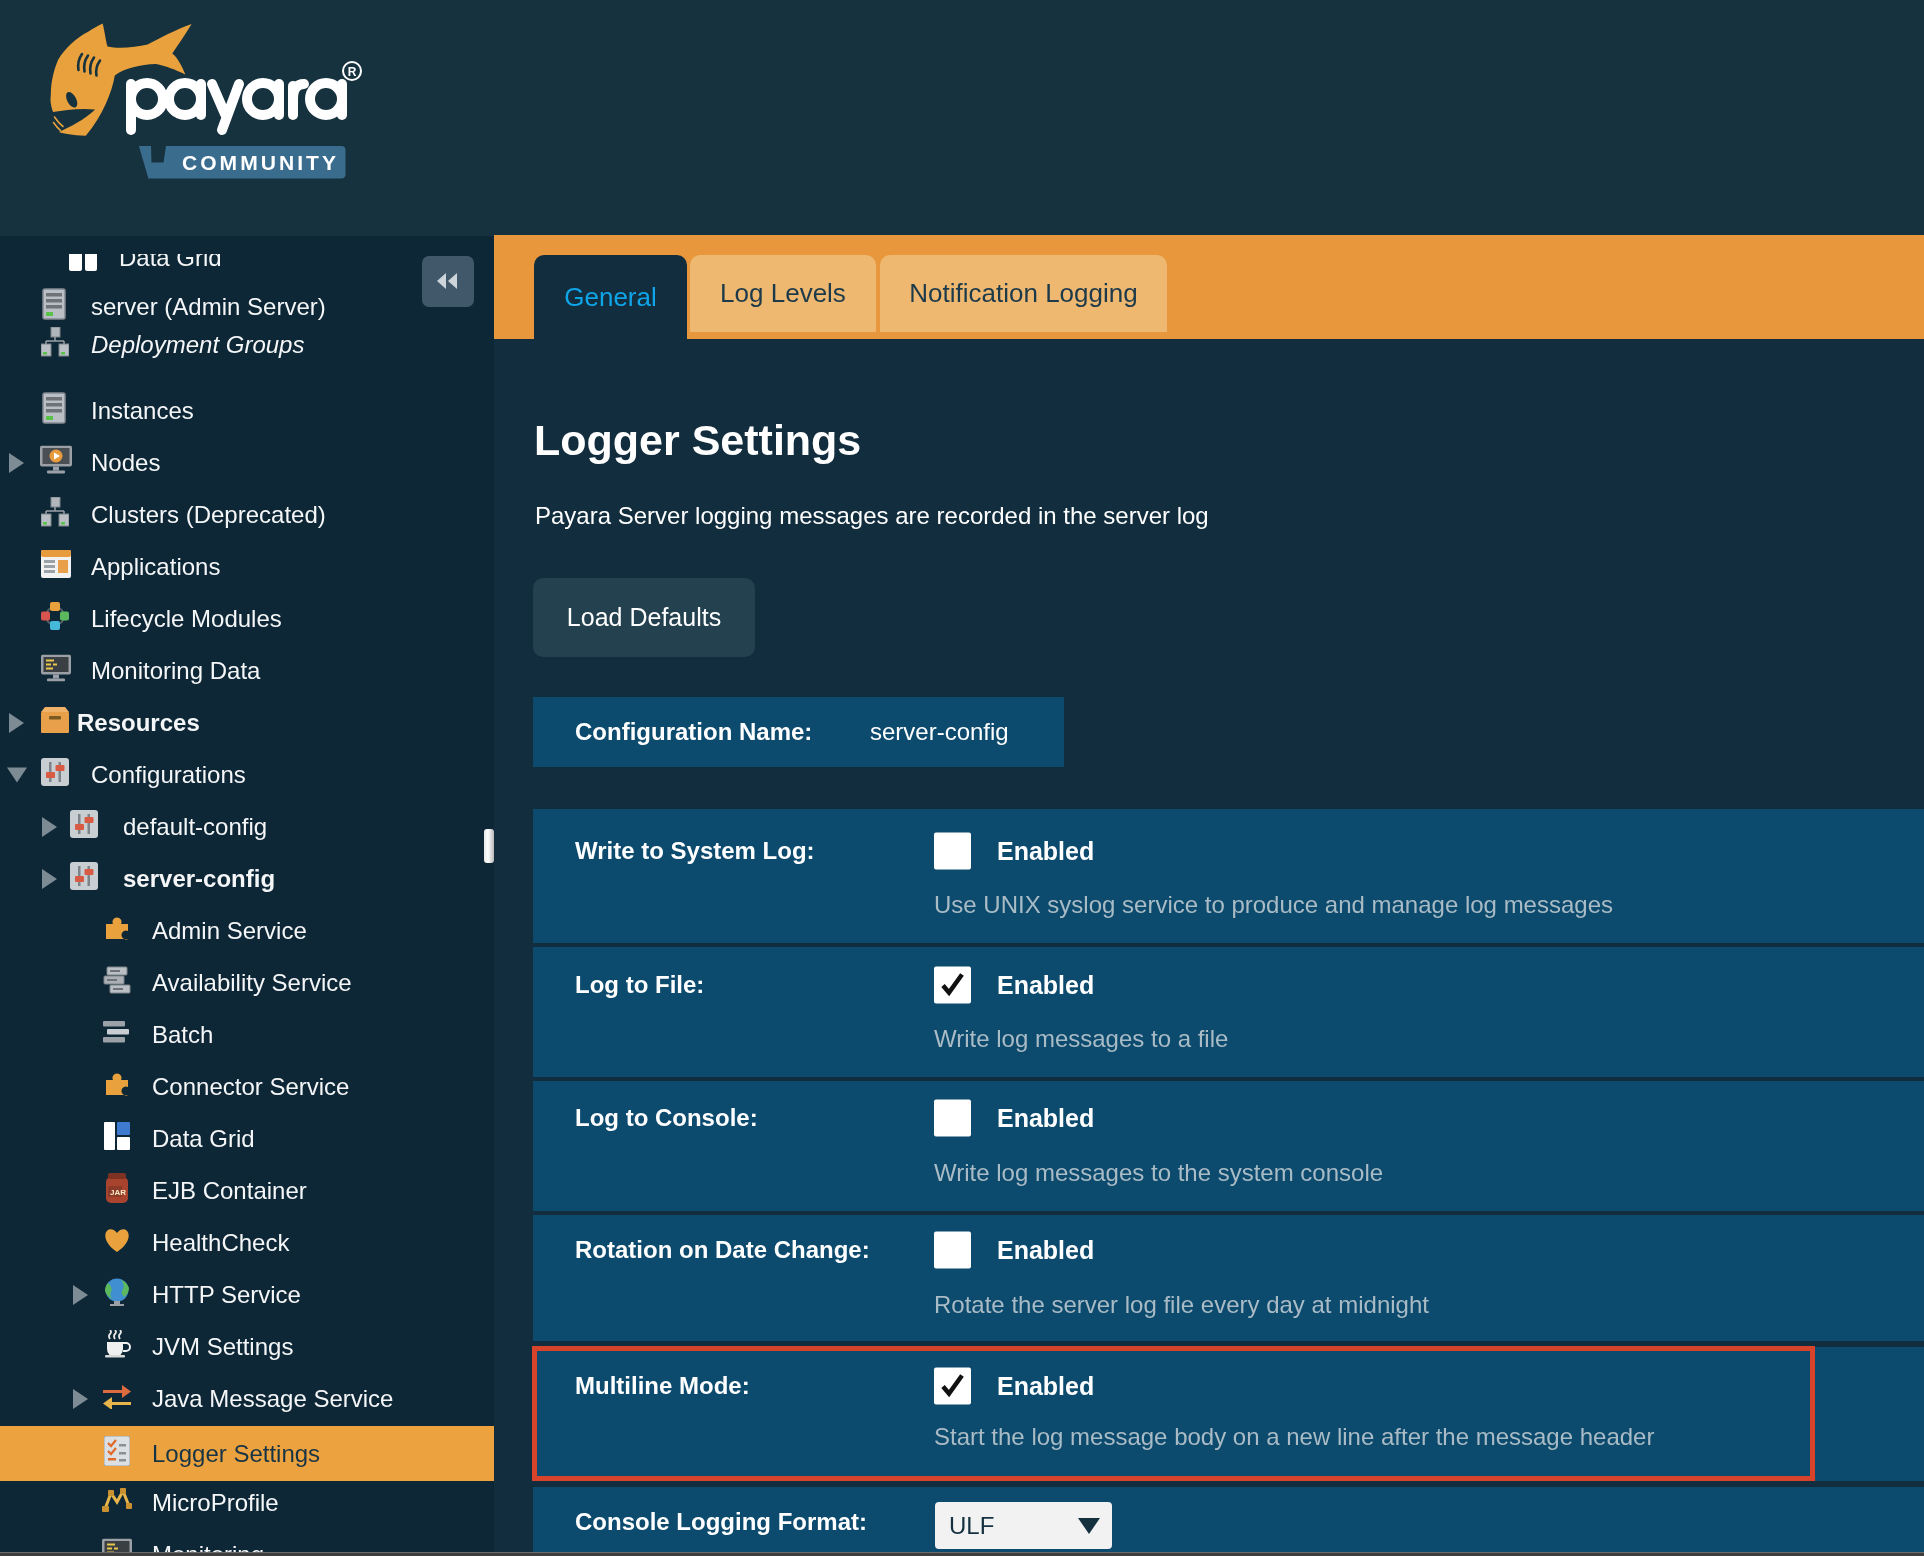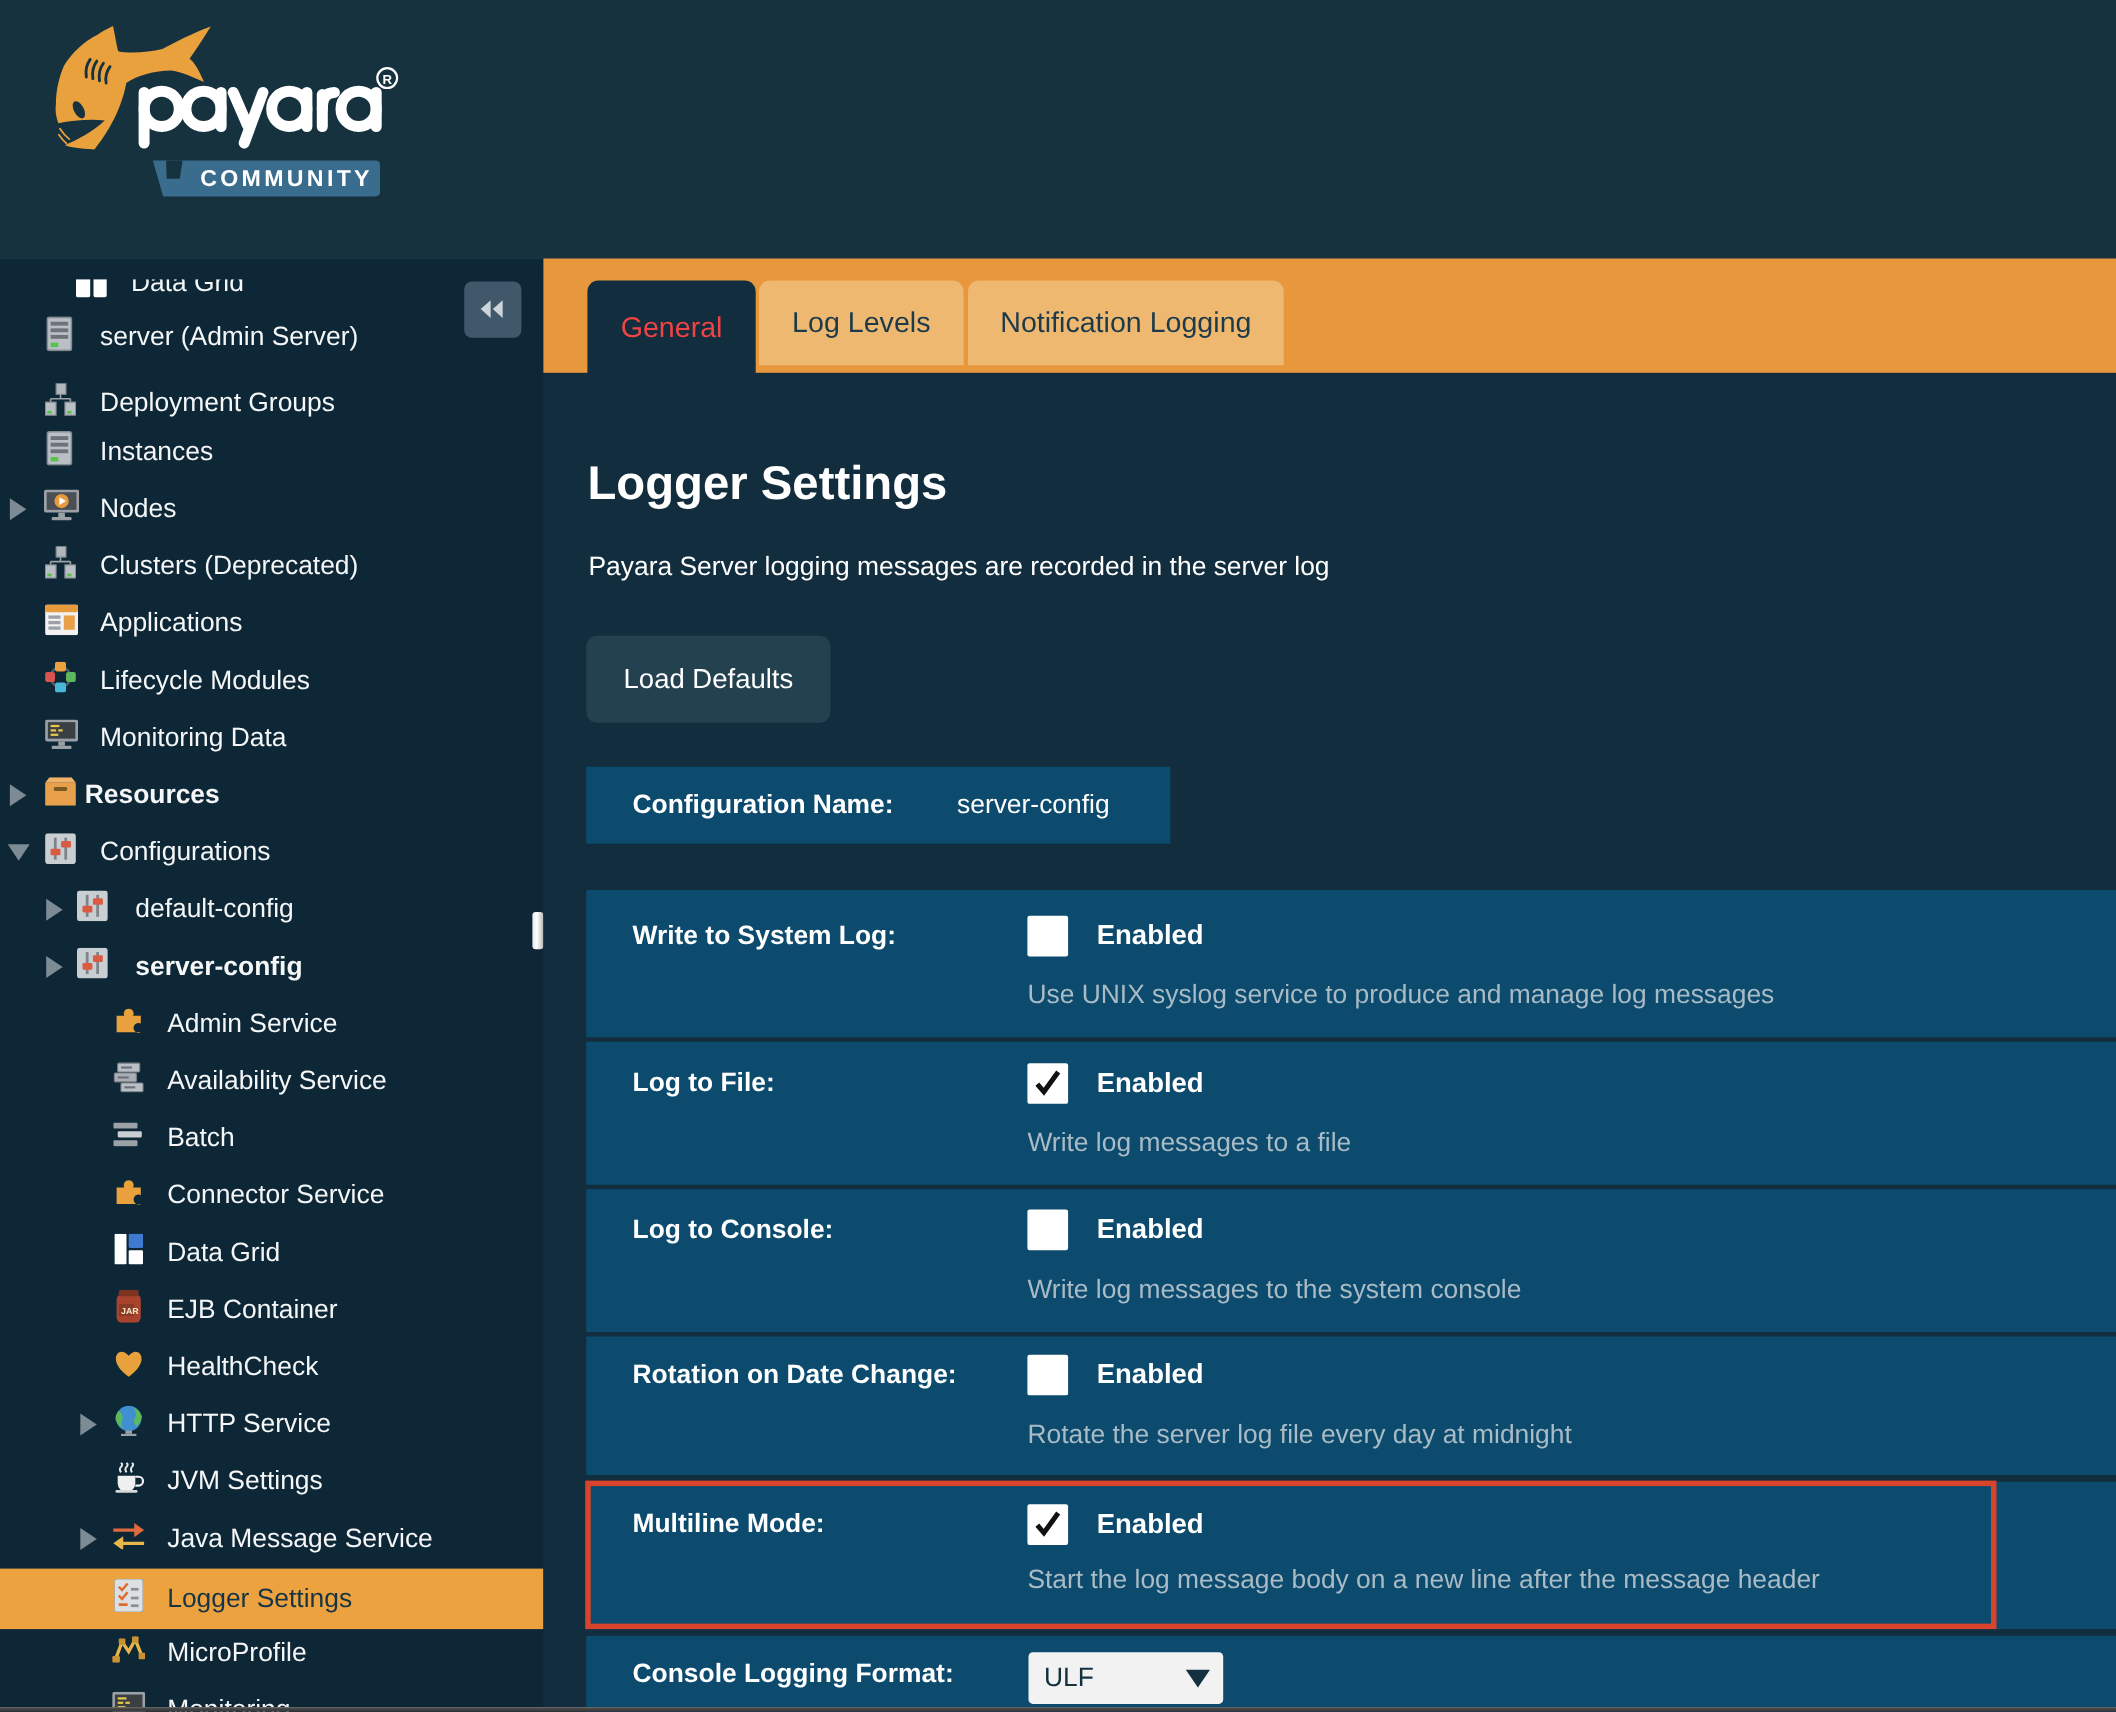--- a/index.html
+++ b/index.html
@@ -13,21 +13,21 @@
   #sidebar{left:0;top:236px;width:494px;height:1320px;background:#0e2736;text-align:right;}
   .srow{position:absolute;left:0;width:494px;height:52px;color:#f4f6f7;font-size:24px;}
   .srow .txt{position:absolute;top:50%;transform:translateY(-50%);white-space:nowrap;}
   .srow .arrow{position:absolute;top:50%;transform:translateY(-50%);}
   .srow .ic{position:absolute;top:50%;transform:translateY(-50%);}
   .hl{background:#eca33f;color:#173445;}
   
   #tabbar{left:494px;top:235px;width:1430px;height:104px;background:#e8973c;}
   .tab{position:absolute;border-radius:10px 10px 0 0;font-size:26px;
        display:flex;align-items:center;justify-content:center;}
-  #tab1{left:40px;top:20px;width:153px;height:84px;background:#122d3d;color:#ef4444;}
+  #tab1{left:40px;top:20px;width:153px;height:84px;background:#122d3d;color:#0ea5e9;}
   #tab2{left:196px;top:20px;width:186px;height:77px;background:#eeb870;color:#1c3a4a;}
   #tab3{left:386px;top:20px;width:287px;height:77px;background:#eeb870;color:#1c3a4a;}
   
   #content{left:494px;top:339px;width:1430px;height:1217px;background:#122d3d;}
   .panel{position:absolute;left:39px;background:#0c4a6e;}
   .plabel{position:absolute;left:42px;color:#fff;font-weight:bold;font-size:24px;
           transform:translateY(-50%);white-space:nowrap;}
   .cbox{position:absolute;left:401px;width:37px;height:37px;background:#fff;
         border-radius:2px;transform:translateY(-50%);}
   .cbox svg{position:absolute;left:3px;top:3px;}
@@ -106,21 +106,21 @@
     <div class="srow" style="top:45px;">
       <span class="ic" style="left:42px;"><svg width="24" height="32" viewBox="0 0 24 32">
             <rect x="1" y="1" width="22" height="30" rx="2" fill="#b9bfc4" stroke="#848b91" stroke-width="1.5"></rect>
             <rect x="4" y="5" width="16" height="3.5" fill="#6d7378"></rect>
             <rect x="4" y="11" width="16" height="3.5" fill="#6d7378"></rect>
             <rect x="4" y="17" width="16" height="3.5" fill="#6d7378"></rect>
             <rect x="4" y="24" width="7" height="4" fill="#59c24a"></rect>
           </svg></span>
       <span class="txt" style="left:91px;">server (Admin Server)</span>
     </div>
-    <div class="srow" style="top:105px;">
+    <div class="srow" style="top:83px;font-style:italic;">
       <span class="ic" style="left:41px;"><svg width="28" height="30" viewBox="0 0 28 30">
             <rect x="10" y="0" width="9" height="10" fill="#b0b6bb" stroke="#7d8489"></rect>
             <path d="M14 10 v4 M14 14 H5 M14 14 h9 M5 14 v3 M23 14 v3" stroke="#9aa1a7" stroke-width="1.5" fill="none"></path>
             <rect x="0" y="17" width="10" height="12" fill="#b9bfc4" stroke="#7d8489"></rect>
             <rect x="18" y="17" width="10" height="12" fill="#b9bfc4" stroke="#7d8489"></rect>
             <rect x="2" y="25" width="4" height="2.5" fill="#59c24a"></rect>
             <rect x="20" y="25" width="4" height="2.5" fill="#59c24a"></rect>
           </svg></span>
       <span class="txt" style="left:91px;">Deployment Groups</span>
     </div>

